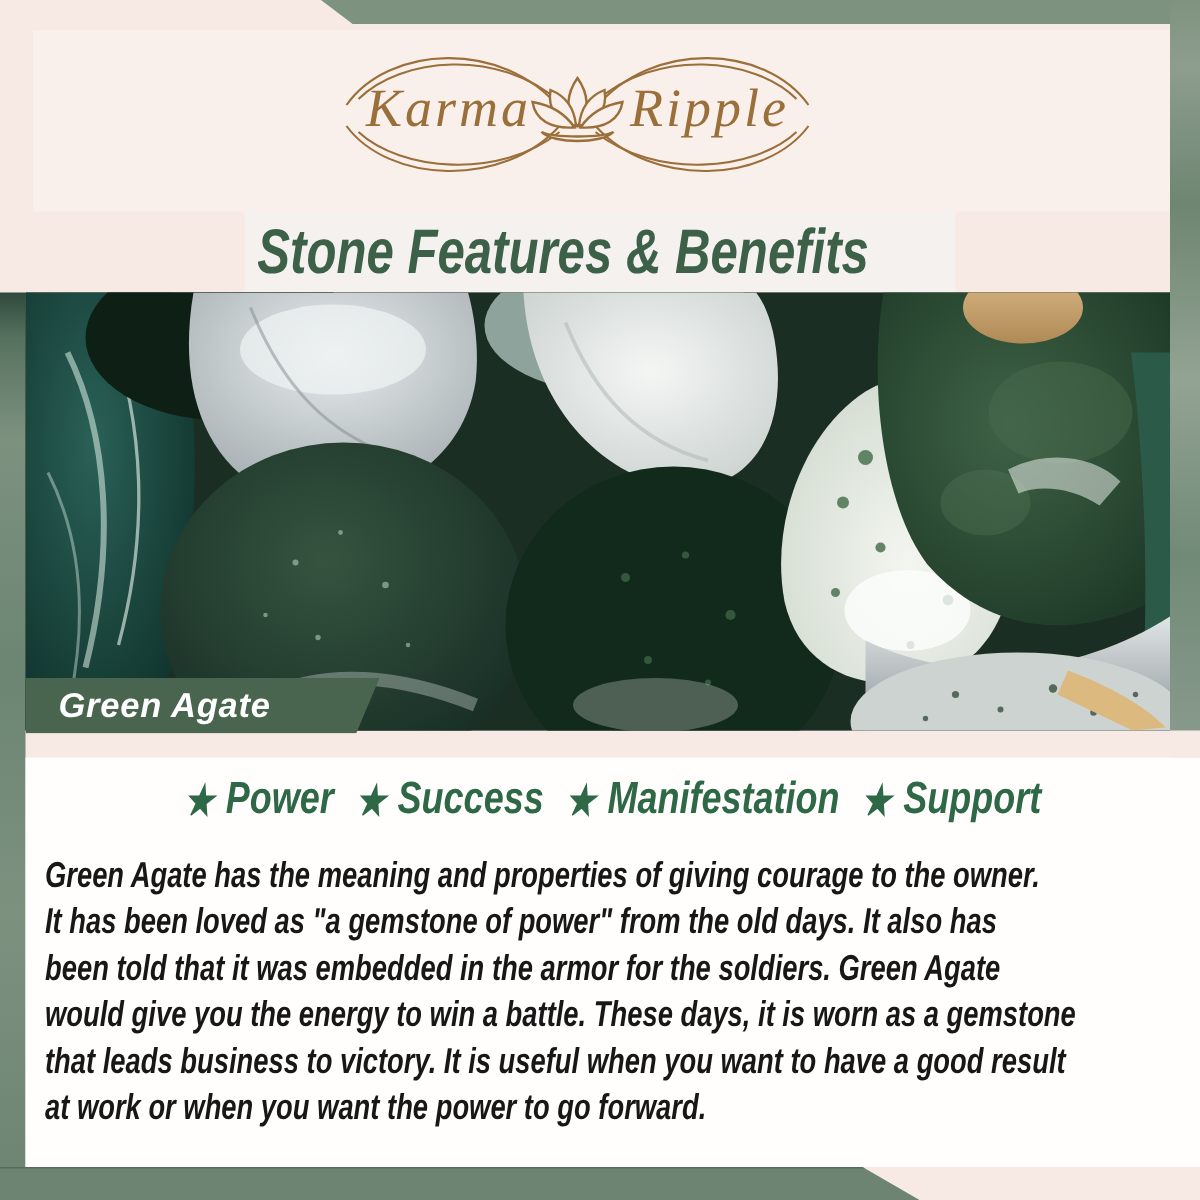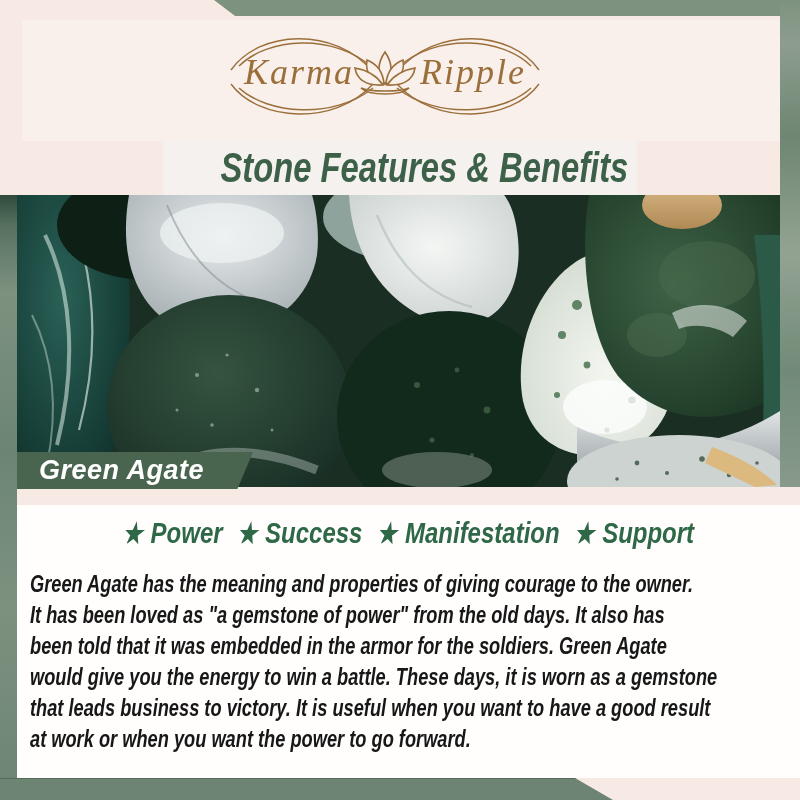--- a/index.html
+++ b/index.html
@@ -22,31 +22,31 @@
     clip-path:polygon(0 0,100% 0,100% 100%,0 76%);}
   .left-strip{position:absolute;left:0;top:195px;width:17px;height:605px;
     background:linear-gradient(180deg,#2f4a3c 0%,#57715f 5%,#7d917f 16%,#6c8573 42%,#7d917f 68%,#6d8472 100%);}
   .bottom-band{position:absolute;left:0;top:778px;width:613px;height:22px;background:#6d8472;
     border-top:1px solid rgba(40,60,48,.35);box-sizing:border-box;
     clip-path:polygon(0 0,93.8% 0,100% 100%,0 100%);}
   
   .logo-wrap{position:absolute;left:215px;top:22px;width:340px;height:100px;}
   
   .title-box{position:absolute;left:163px;top:141px;width:474px;height:54px;background:#f4f1ee;
-    display:flex;align-items:center;justify-content:flex-start;}
+    display:flex;align-items:center;justify-content:flex-end;}
   .title-text{font-size:42px;font-weight:bold;color:#3d6049;white-space:nowrap;
     transform:scaleX(.78);transform-origin:center;letter-spacing:0;}
   
   .photo{position:absolute;left:17px;top:195px;width:763px;height:292px;background:#1b2e23;}
   .photo svg{display:block;width:100%;height:100%;}
   
   .agate-band{position:absolute;left:17px;top:452px;width:236px;height:37px;background:#4a654f;
     clip-path:polygon(0 0,100% 0,93.4% 100%,0 100%);
     display:flex;align-items:center;}
-  .agate-band span{padding-left:22px;color:#ffffff;font-weight:bold;font-size:27px;letter-spacing:.5px;text-align:center;}
+  .agate-band span{padding-left:22px;color:#ffffff;font-weight:bold;font-size:23px;letter-spacing:.5px;text-align:center;}
   
   .white-panel{position:absolute;left:17px;top:505px;width:783px;height:273px;background:#fffefd;}
   .benefits-row{position:absolute;left:17px;top:512px;width:783px;height:42px;
     display:flex;align-items:center;justify-content:center;white-space:nowrap;}
   .benefits-inner{display:flex;align-items:center;transform:scaleX(.8);transform-origin:center;
     color:#2e6847;font-weight:bold;font-size:30px;}
   .benefits-inner .star{margin:0 10px 0 18px;font-size:28px;}
   .benefits-inner .star:first-child{margin-left:0;}
   .desc{position:absolute;left:30px;top:568px;width:760px;}
   .desc .line{height:31px;line-height:31px;font-size:24px;font-weight:bold;color:#171717;

